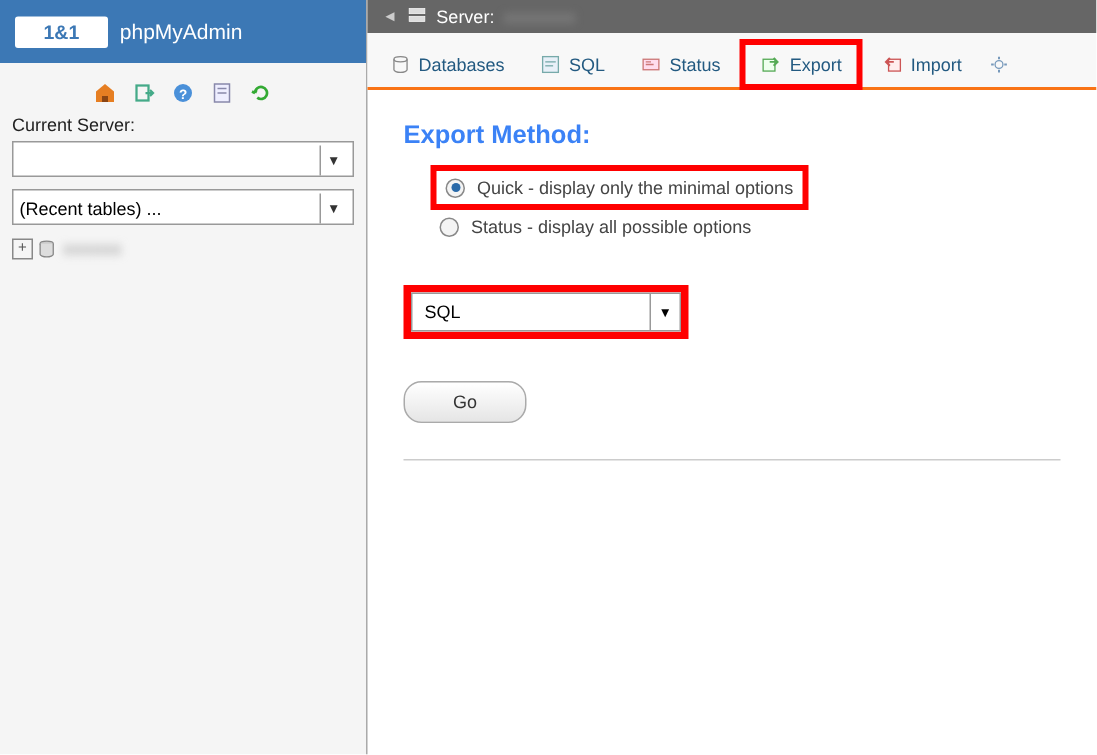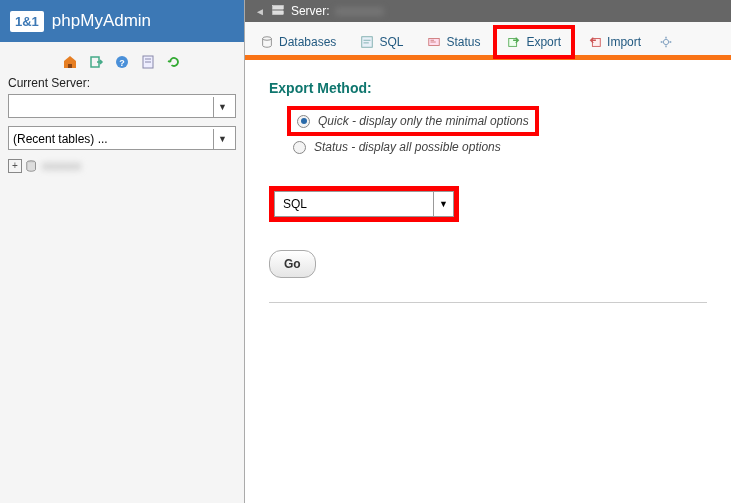--- a/index.html
+++ b/index.html
@@ -2,63 +2,63 @@
 <html><head>
   <meta charset="utf-8">
   <style>
     * { margin: 0; padding: 0; box-sizing: border-box; }
     body { font-family: Arial, sans-serif; font-size: 13px; background: #fff; width: 731px; height: 503px; overflow: hidden; }
     .container { display: flex; height: 100%; }
     
     
     .sidebar { width: 245px; background: #f5f5f5; border-right: 1px solid #aaa; display: flex; flex-direction: column; }
     .logo-bar { background: #3c78b5; color: white; padding: 6px 10px; display: flex; align-items: center; gap: 8px; height: 42px; }
-    .logo-box { background: white; color: #3c78b5; font-weight: bold; font-size: 13px; padding: 3px 5px; border-radius: 2px; }
-    .logo-text { font-size: 17px; }
+    .logo-box { background: white; color: #3c78b5; font-weight: bold; font-size: 13px; padding: 3px 19px; border-radius: 2px; }
+    .logo-text { font-size: 14px; }
     
     .sidebar-body { padding: 12px 8px; }
     .nav-icons { display: flex; justify-content: center; gap: 10px; margin-bottom: 6px; }
     .nav-icon { width: 16px; height: 16px; display: inline-block; }
     
     .server-label { font-size: 12px; color: #222; margin-bottom: 4px; }
     .dropdown { width: 100%; height: 24px; border: 1px solid #999; background: white; font-size: 12px; padding: 2px 4px; margin-bottom: 8px; position: relative; }
     .dropdown-box { display: flex; justify-content: space-between; align-items: center; }
     .dropdown-arrow { width: 18px; height: 20px; border-left: 1px solid #999; display: flex; align-items: center; justify-content: center; font-size: 9px; color: #333; }
     .blur { filter: blur(3px); color: #999; }
     
     .tree { display: flex; align-items: center; gap: 3px; margin-top: 6px; }
     .tree-icon { width: 14px; height: 14px; border: 1px solid #888; display: inline-flex; align-items: center; justify-content: center; font-size: 10px; color: #555; }
     .db-icon { width: 14px; height: 14px; }
     
     
     .main { flex: 1; display: flex; flex-direction: column; }
     .breadcrumb { background: #666; color: white; padding: 3px 10px; height: 22px; display: flex; align-items: center; gap: 6px; font-size: 12px; }
     .bc-arrow { color: #ccc; font-size: 10px; }
     
-    .tabs { background: #f8f8f8; border-bottom: 5px solid #f97316; display: flex; padding: 6px 4px 0; gap: 2px; height: 38px; align-items: center; }
+    .tabs { background: #f8f8f8; border-bottom: 2px solid #f97316; display: flex; padding: 6px 4px 0; gap: 2px; height: 38px; align-items: center; }
     .tab { display: flex; align-items: center; gap: 5px; padding: 6px 10px; font-size: 12px; color: #235a81; cursor: pointer; border: 1px solid transparent; }
     .tab-icon { width: 14px; height: 14px; }
     .tab.highlight { border: 4px solid red; }
     
     .content { padding: 20px 24px; }
     .page-title { font-size: 26px; color: #777; font-weight: normal; margin-bottom: 32px; }
     
-    .section-label { font-weight: bold; font-size: 14px; color: #0f766e; margin-bottom: 10px; }
-    .radio-group { margin-left: 18px; margin-bottom: 28px; font-style: italic; }
+    .section-label { font-weight: bold; font-size: 17px; color: #3b82f6; margin-bottom: 10px; }
+    .radio-group { margin-left: 18px; margin-bottom: 28px; }
     .radio-item { display: flex; align-items: center; gap: 8px; padding: 4px 6px; font-size: 12px; color: #444; }
     .radio-item.highlight { border: 4px solid red; display: inline-flex; }
     .radio { width: 13px; height: 13px; border: 1px solid #888; border-radius: 50%; display: inline-flex; align-items: center; justify-content: center; background: #f4f4f4; }
     .radio.selected::after { content: ''; width: 6px; height: 6px; background: #2a6aa9; border-radius: 50%; }
     
     .format-select { border: 5px solid red; display: inline-block; margin-bottom: 28px; }
     .format-inner { width: 180px; height: 26px; border: 1px solid #999; background: white; display: flex; align-items: center; }
     .format-text { flex: 1; padding: 0 8px; font-size: 12px; }
     .format-arrow { width: 20px; height: 24px; border-left: 1px solid #999; display: flex; align-items: center; justify-content: center; font-size: 9px; }
     
-    .go-btn { padding: 6px 14px; border: 1px solid #aaa; border-radius: 12px; background: linear-gradient(#fff, #e5e5e5); font-size: 12px; font-weight: bold; color: #333; cursor: pointer; }
+    .go-btn { padding: 6px 32px; border: 1px solid #aaa; border-radius: 12px; background: linear-gradient(#fff, #e5e5e5); font-size: 12px; font-weight: normal; color: #333; cursor: pointer; }
     
     .divider { border: none; border-top: 1px solid #ccc; margin: 24px 0 0; }
   </style>
 </head>
 <body>
 
 <div class="container">
   <div class="sidebar">
     <div class="logo-bar">
       <span class="logo-box">1&amp;1</span>

